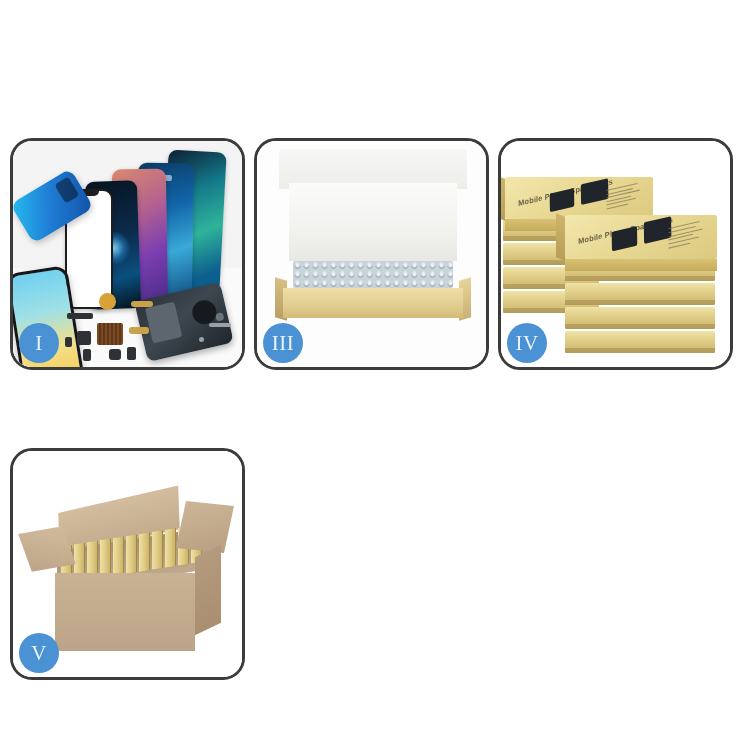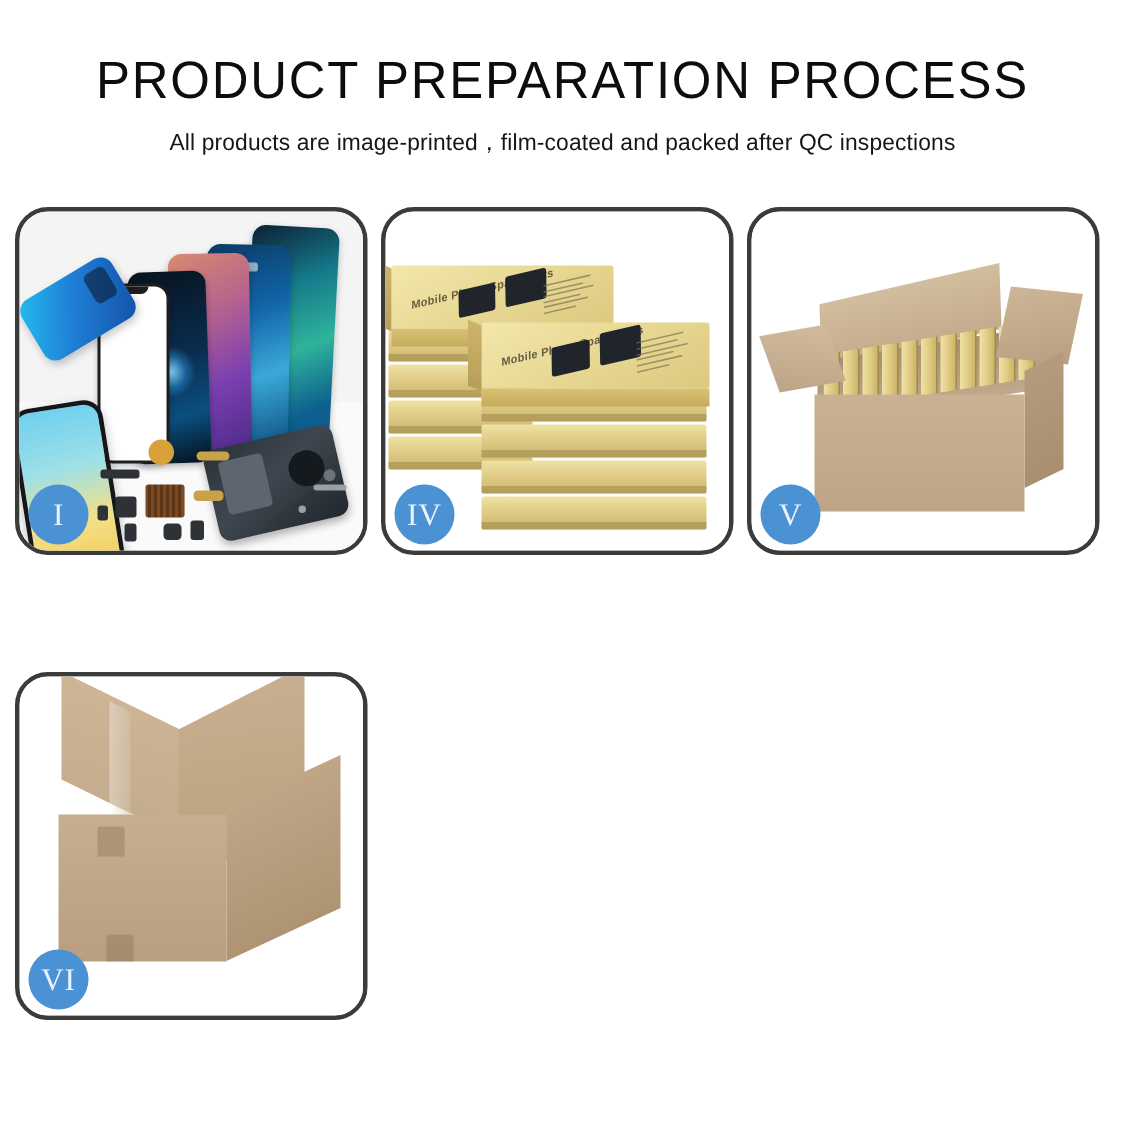--- a/index.html
+++ b/index.html
@@ -339,24 +339,20 @@
     background: linear-gradient(90deg,rgba(255,255,255,.35),rgba(210,195,170,.55));
     transform: skewY(27deg) rotate(0deg);
   }
   .c6-tab { position:absolute; background: rgba(125,100,72,.32); border-radius:1px; }
 </style>
 </head>
 <body>
 
 <div id="page">
 
-  <div class="header">
-    <div class="title">PRODUCT PREPARATION PROCESS</div>
-    <div class="subtitle">All products are image-printed，film-coated and packed after QC inspections</div>
-  </div>
 
   <div class="grid">
 
     <div class="panel">
       <div class="panel-stage">
         <div class="p1-bg"></div>
 
         <div class="ph ph-a"></div>
         <div class="ph ph-b"></div>
         <div class="ph ph-c"></div>
@@ -377,20 +373,32 @@
         <span class="part" style="left:114px;top:206px;width:9px;height:13px;"></span>
         <span class="part grey" style="left:186px;top:196px;width:5px;height:5px;border-radius:50%;"></span>
         <span class="part grey" style="left:196px;top:182px;width:22px;height:4px;"></span>
         <span class="part" style="left:52px;top:196px;width:7px;height:10px;"></span>
 
         <div class="badge">I</div>
       </div>
     </div>
 
 
+    <div class="panel">
+      <div class="panel-stage">
+        <div class="p3-bg"></div>
+        <div class="lid-back"></div>
+        <div class="foam"></div>
+        <div class="wrap-strip"></div>
+        <div class="box3-left"></div>
+        <div class="box3-right"></div>
+        <div class="box3-front"></div>
+        <div class="badge">III</div>
+      </div>
+    </div>
 
     <div class="panel">
       <div class="panel-stage">
         <div class="p4-bg"></div>
         <div class="stack">
 
           <div class="slab" style="left:0px;top:64px;width:96px;"></div>
           <div class="slab" style="left:0px;top:88px;width:96px;"></div>
           <div class="slab" style="left:0px;top:112px;width:96px;"></div>
           <div class="slab" style="left:0px;top:136px;width:96px;"></div>
@@ -464,28 +472,15 @@
         </div>
         <div class="flap flap-right"></div>
         <div class="flap flap-left"></div>
         <div class="c5-right"></div>
         <div class="c5-body"></div>
 
         <div class="badge">V</div>
       </div>
     </div>
 
-    <div class="panel">
-      <div class="panel-stage">
-        <div class="p6-bg"></div>
-        <div class="c6-top"></div>
-        <div class="c6-top2"></div>
-        <div class="c6-tape"></div>
-        <div class="c6-side"></div>
-        <div class="c6-front"></div>
-        <div class="c6-tab" style="left:52px;top:100px;width:18px;height:20px;"></div>
-        <div class="c6-tab" style="left:58px;top:172px;width:18px;height:18px;"></div>
-        <div class="badge">VI</div>
-      </div>
-    </div>
 
   </div>
 </div>
 
 </body></html>

